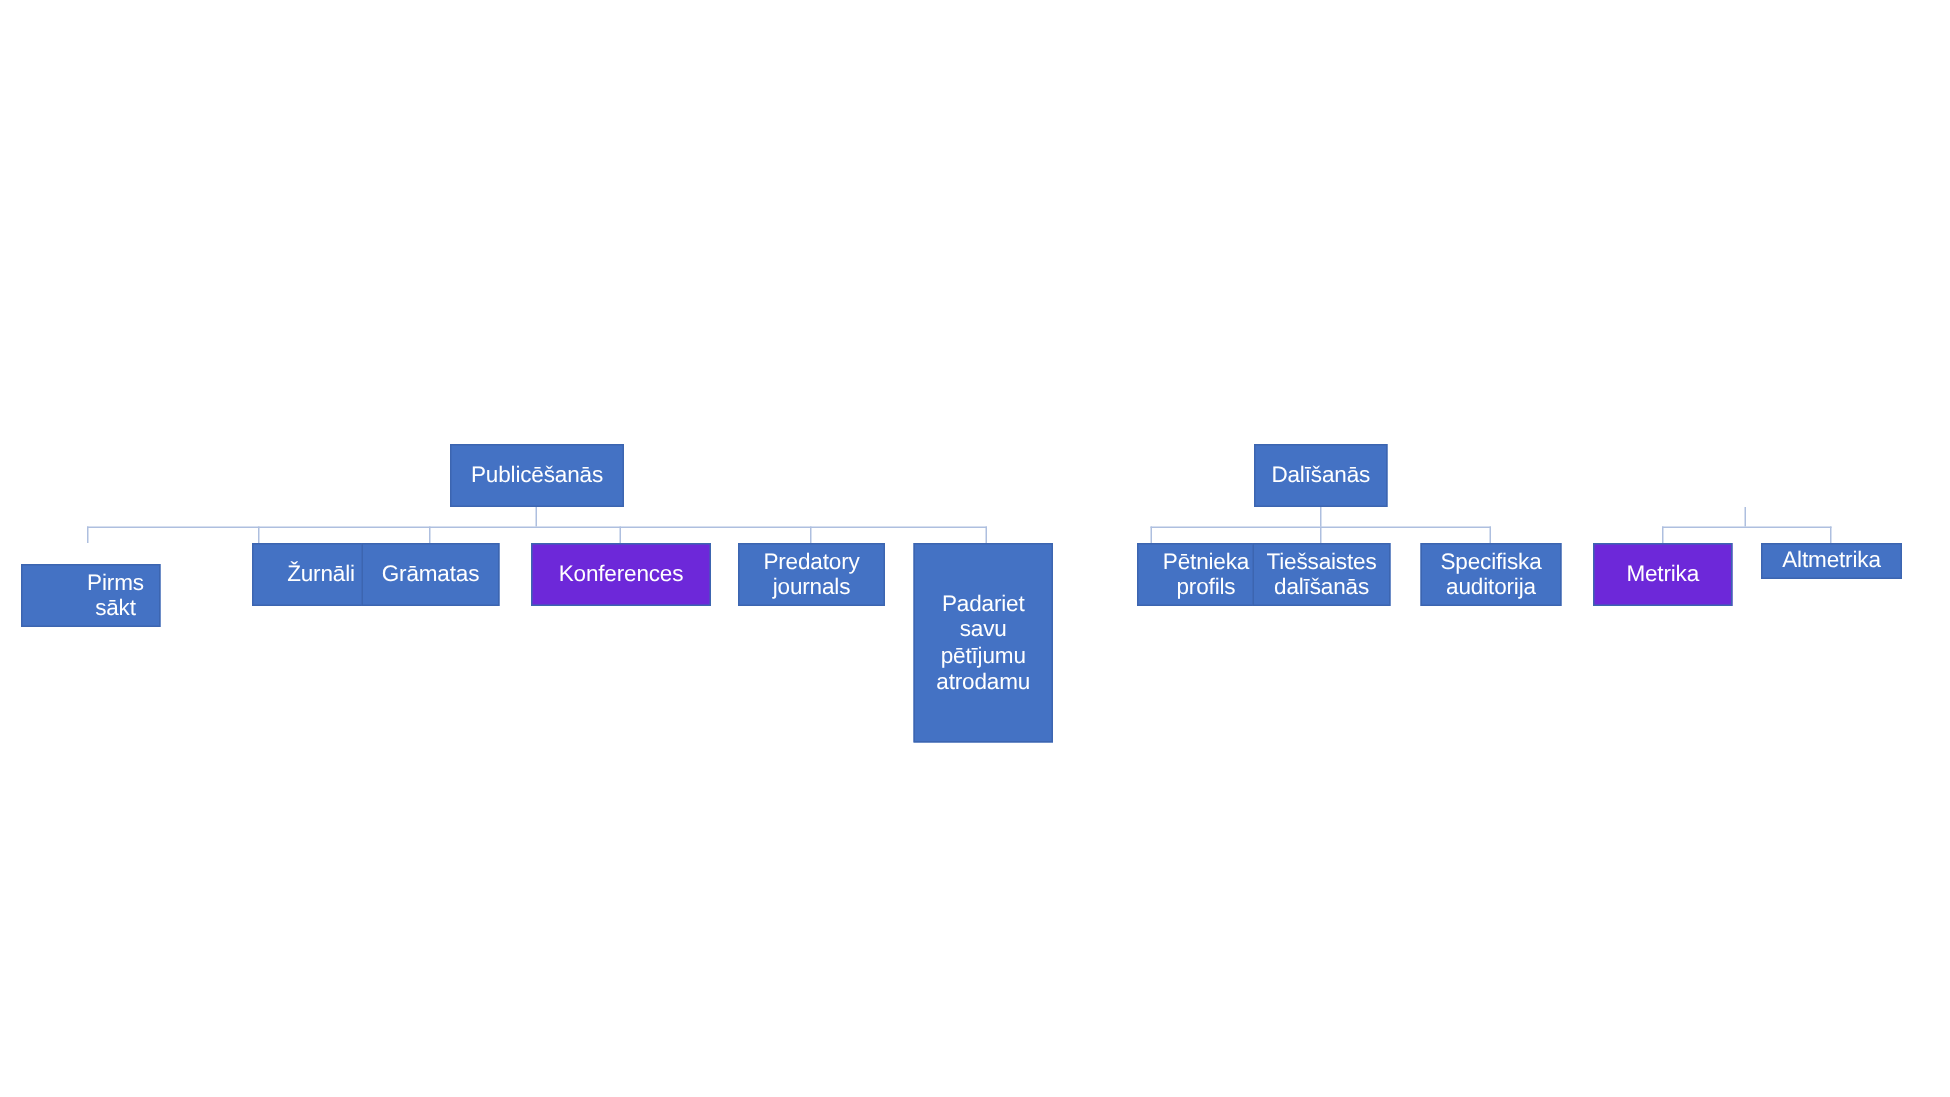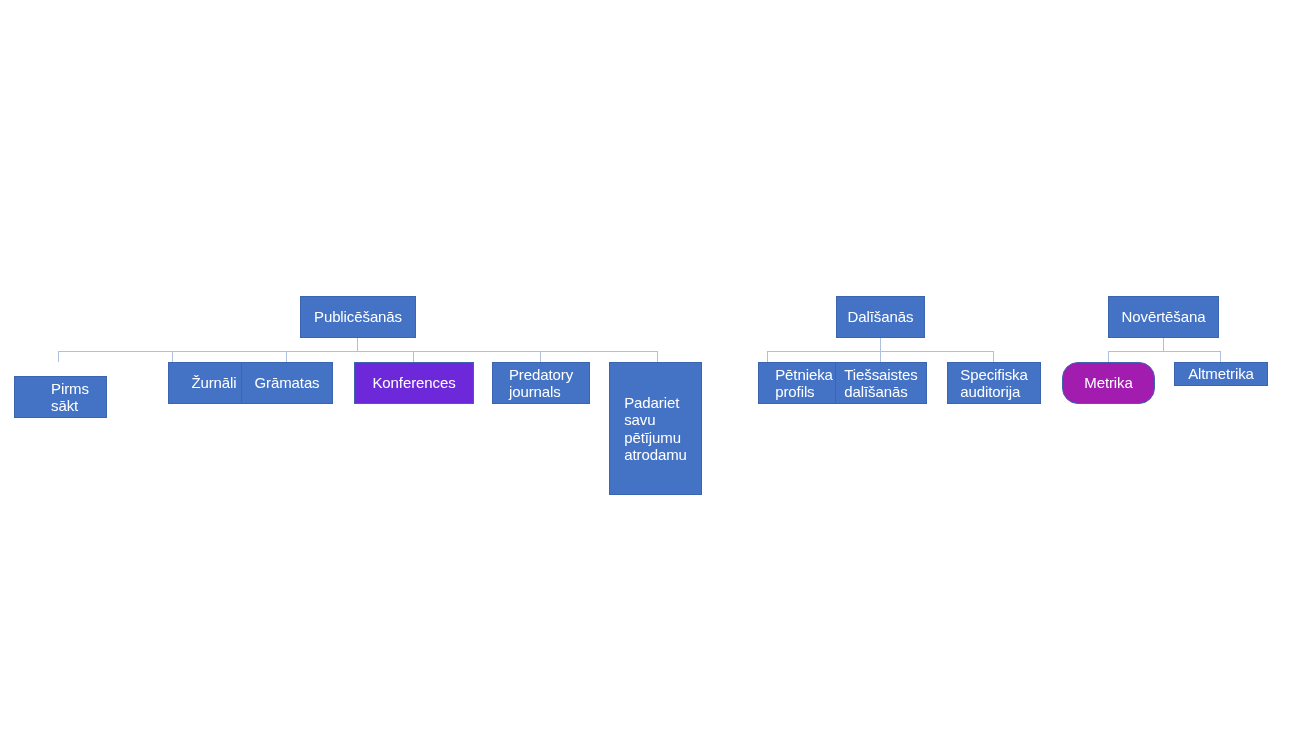--- a/index.html
+++ b/index.html
@@ -24,20 +24,21 @@
   }
   .node {
     position: absolute;
     box-sizing: border-box;
     background: #4472C4;
     border: 1px solid #3C65B0;
     color: #FFFFFF;
     display: flex;
     align-items: center;
     justify-content: center;
+    text-align: center;
     font-size: 15px;
     line-height: 1.16;
     letter-spacing: -0.1px;
     padding: 2px 3px;
     white-space: pre-line;
     -webkit-font-smoothing: antialiased;
   }
   .connector {
     position: absolute;
     background: #AEBFDF;
@@ -82,23 +83,22 @@
   <div class="connector v" style="left: 880px; top: 351px; height: 11px; background: rgb(174, 191, 223);"></div>
   <div class="connector v" style="left: 993px; top: 351px; height: 11px; background: rgb(174, 191, 223);"></div>
 
   <div class="node" style="left: 722px; top: 362px; width: 92px; height: 42px; background: rgb(68, 114, 196); border-color: rgb(60, 101, 176); color: rgb(255, 255, 255); margin-left: 36px;">Pētnieka
 profils</div>
   <div class="node" style="left: 835px; top: 362px; width: 92px; height: 42px; background: rgb(68, 114, 196); border-color: rgb(60, 101, 176); color: rgb(255, 255, 255);">Tiešsaistes
 dalīšanās</div>
   <div class="node" style="left: 947px; top: 362px; width: 94px; height: 42px; background: rgb(68, 114, 196); border-color: rgb(60, 101, 176); color: rgb(255, 255, 255);">Specifiska
 auditorija</div>
 
-  <div class="node" style="left: 1108px; top: 296px; width: 111px; height: 42px; background: rgb(68, 114, 196); border-color: rgb(60, 101, 176); color: rgb(255, 255, 255);">Novērtēšana</div>
 
   <div class="connector v" style="left: 1163px; top: 338px; height: 13px; background: rgb(174, 191, 223);"></div>
   <div class="connector h" style="left: 1108px; top: 351px; width: 113px; background: rgb(174, 191, 223);"></div>
   <div class="connector v" style="left: 1108px; top: 351px; height: 11px; background: rgb(174, 191, 223);"></div>
   <div class="connector v" style="left: 1220px; top: 351px; height: 11px; background: rgb(174, 191, 223);"></div>
 
-  <div class="node" style="left: 1062px; top: 362px; width: 93px; height: 42px; background: #a21caf; border-color: rgb(60, 101, 176); color: rgb(255, 255, 255); border-radius: 16px;">Metrika</div>
+  <div class="node" style="left: 1062px; top: 362px; width: 93px; height: 42px; background: #6d28d9; border-color: rgb(60, 101, 176); color: rgb(255, 255, 255);">Metrika</div>
   <div class="node" style="left: 1174px; top: 362px; width: 94px; height: 24px; background: rgb(68, 114, 196); border-color: rgb(60, 101, 176); color: rgb(255, 255, 255);">Altmetrika</div>
 
 </div>
 
 </body></html>

